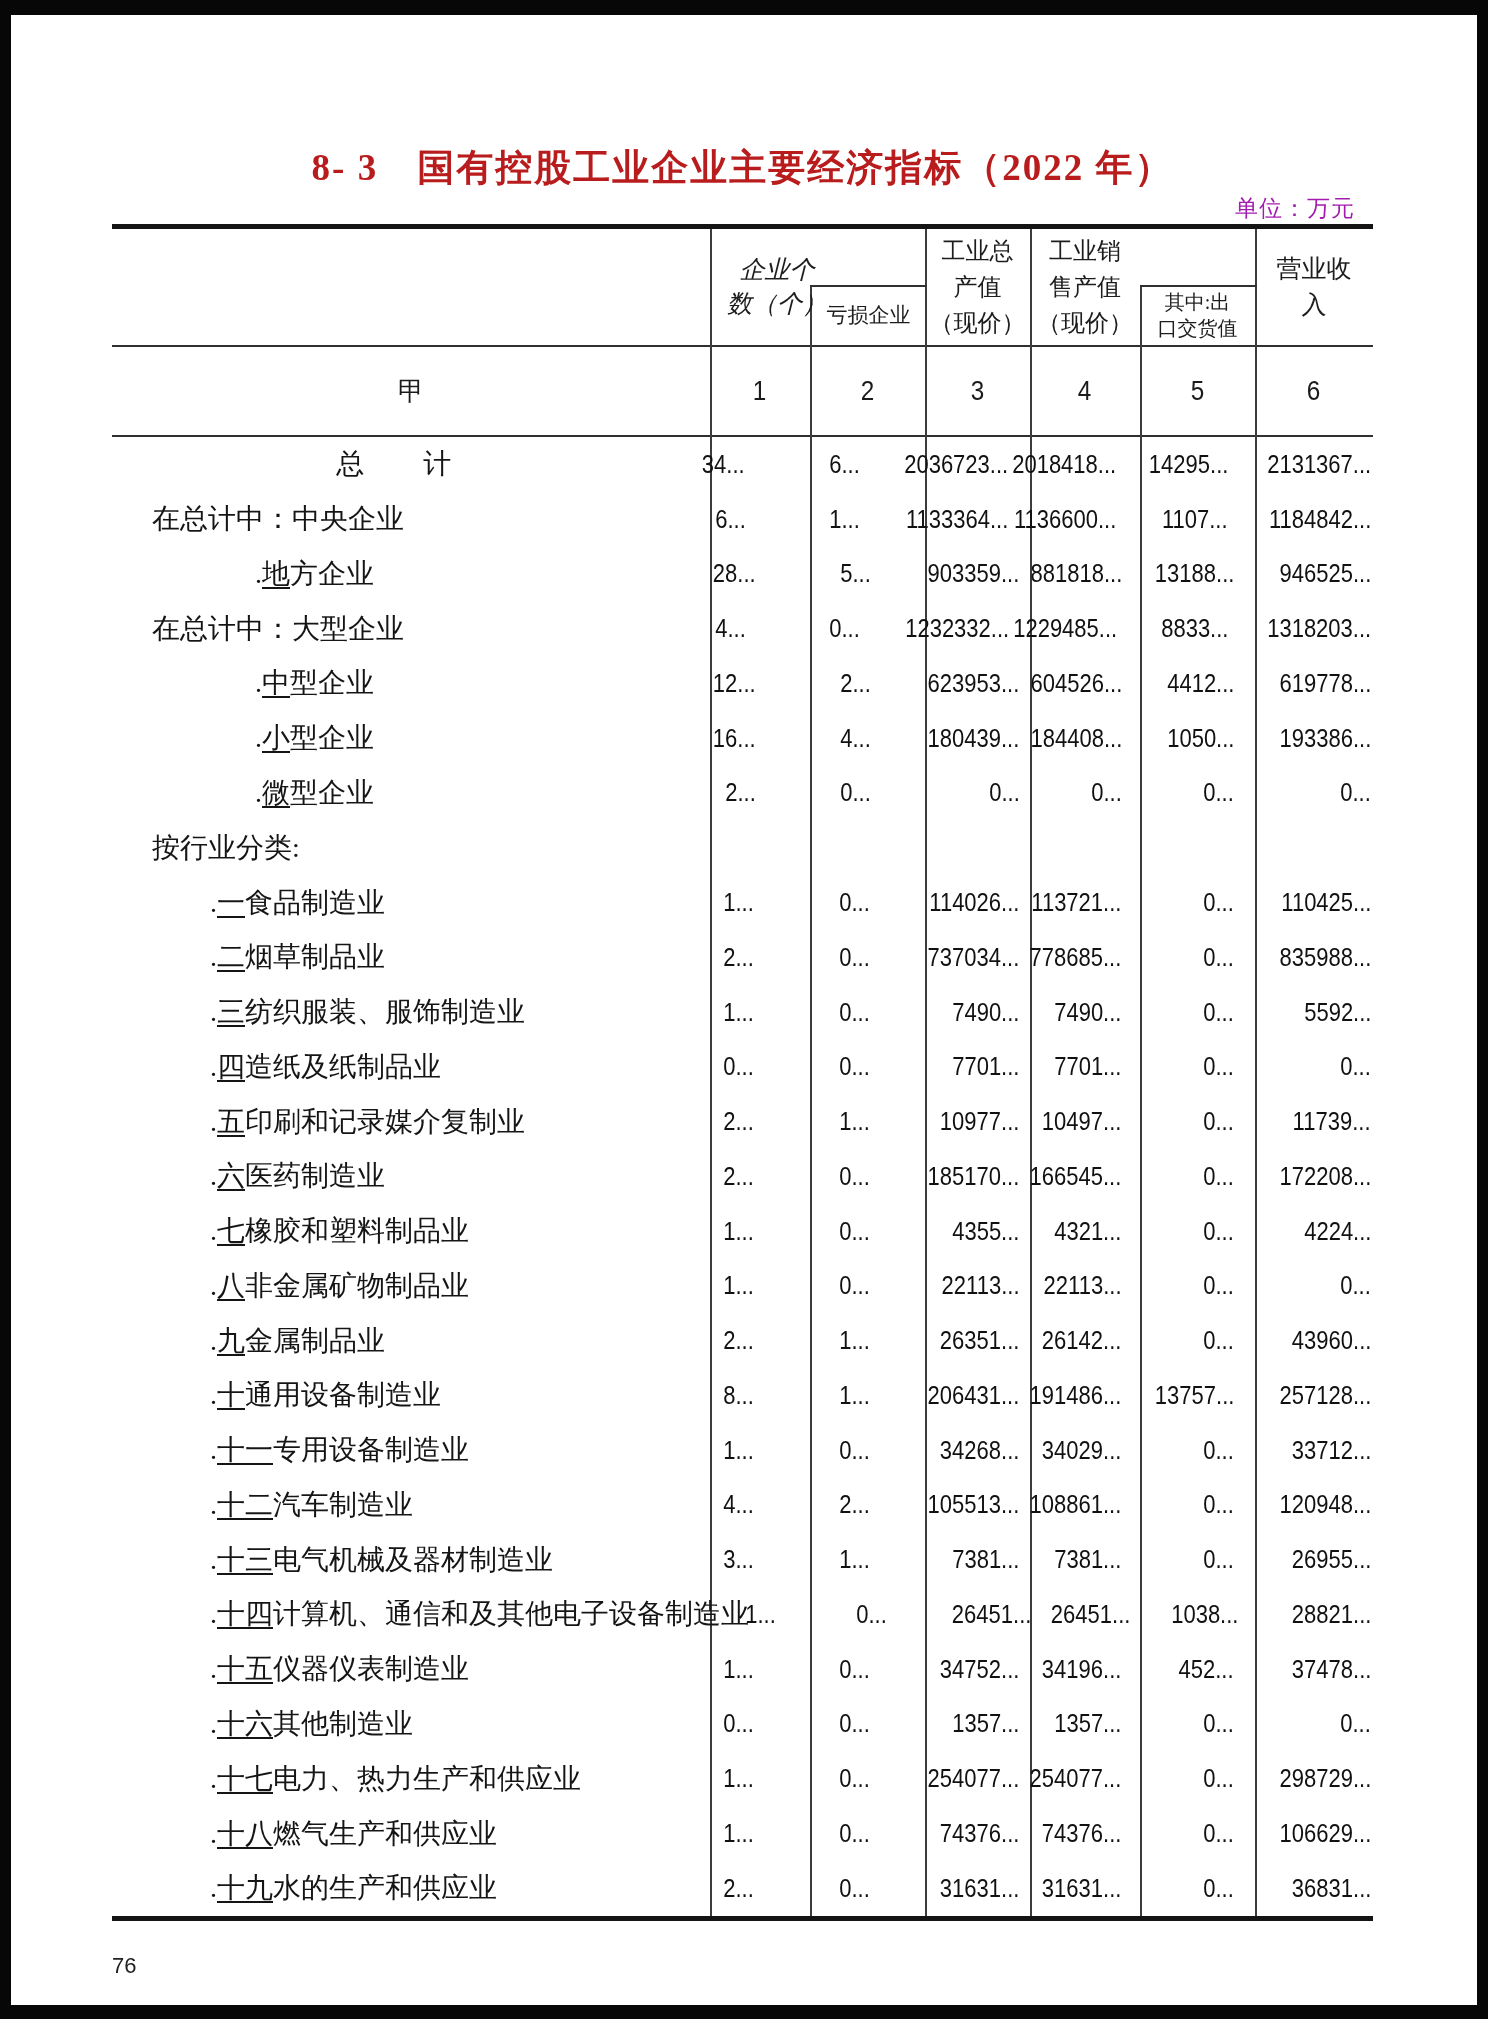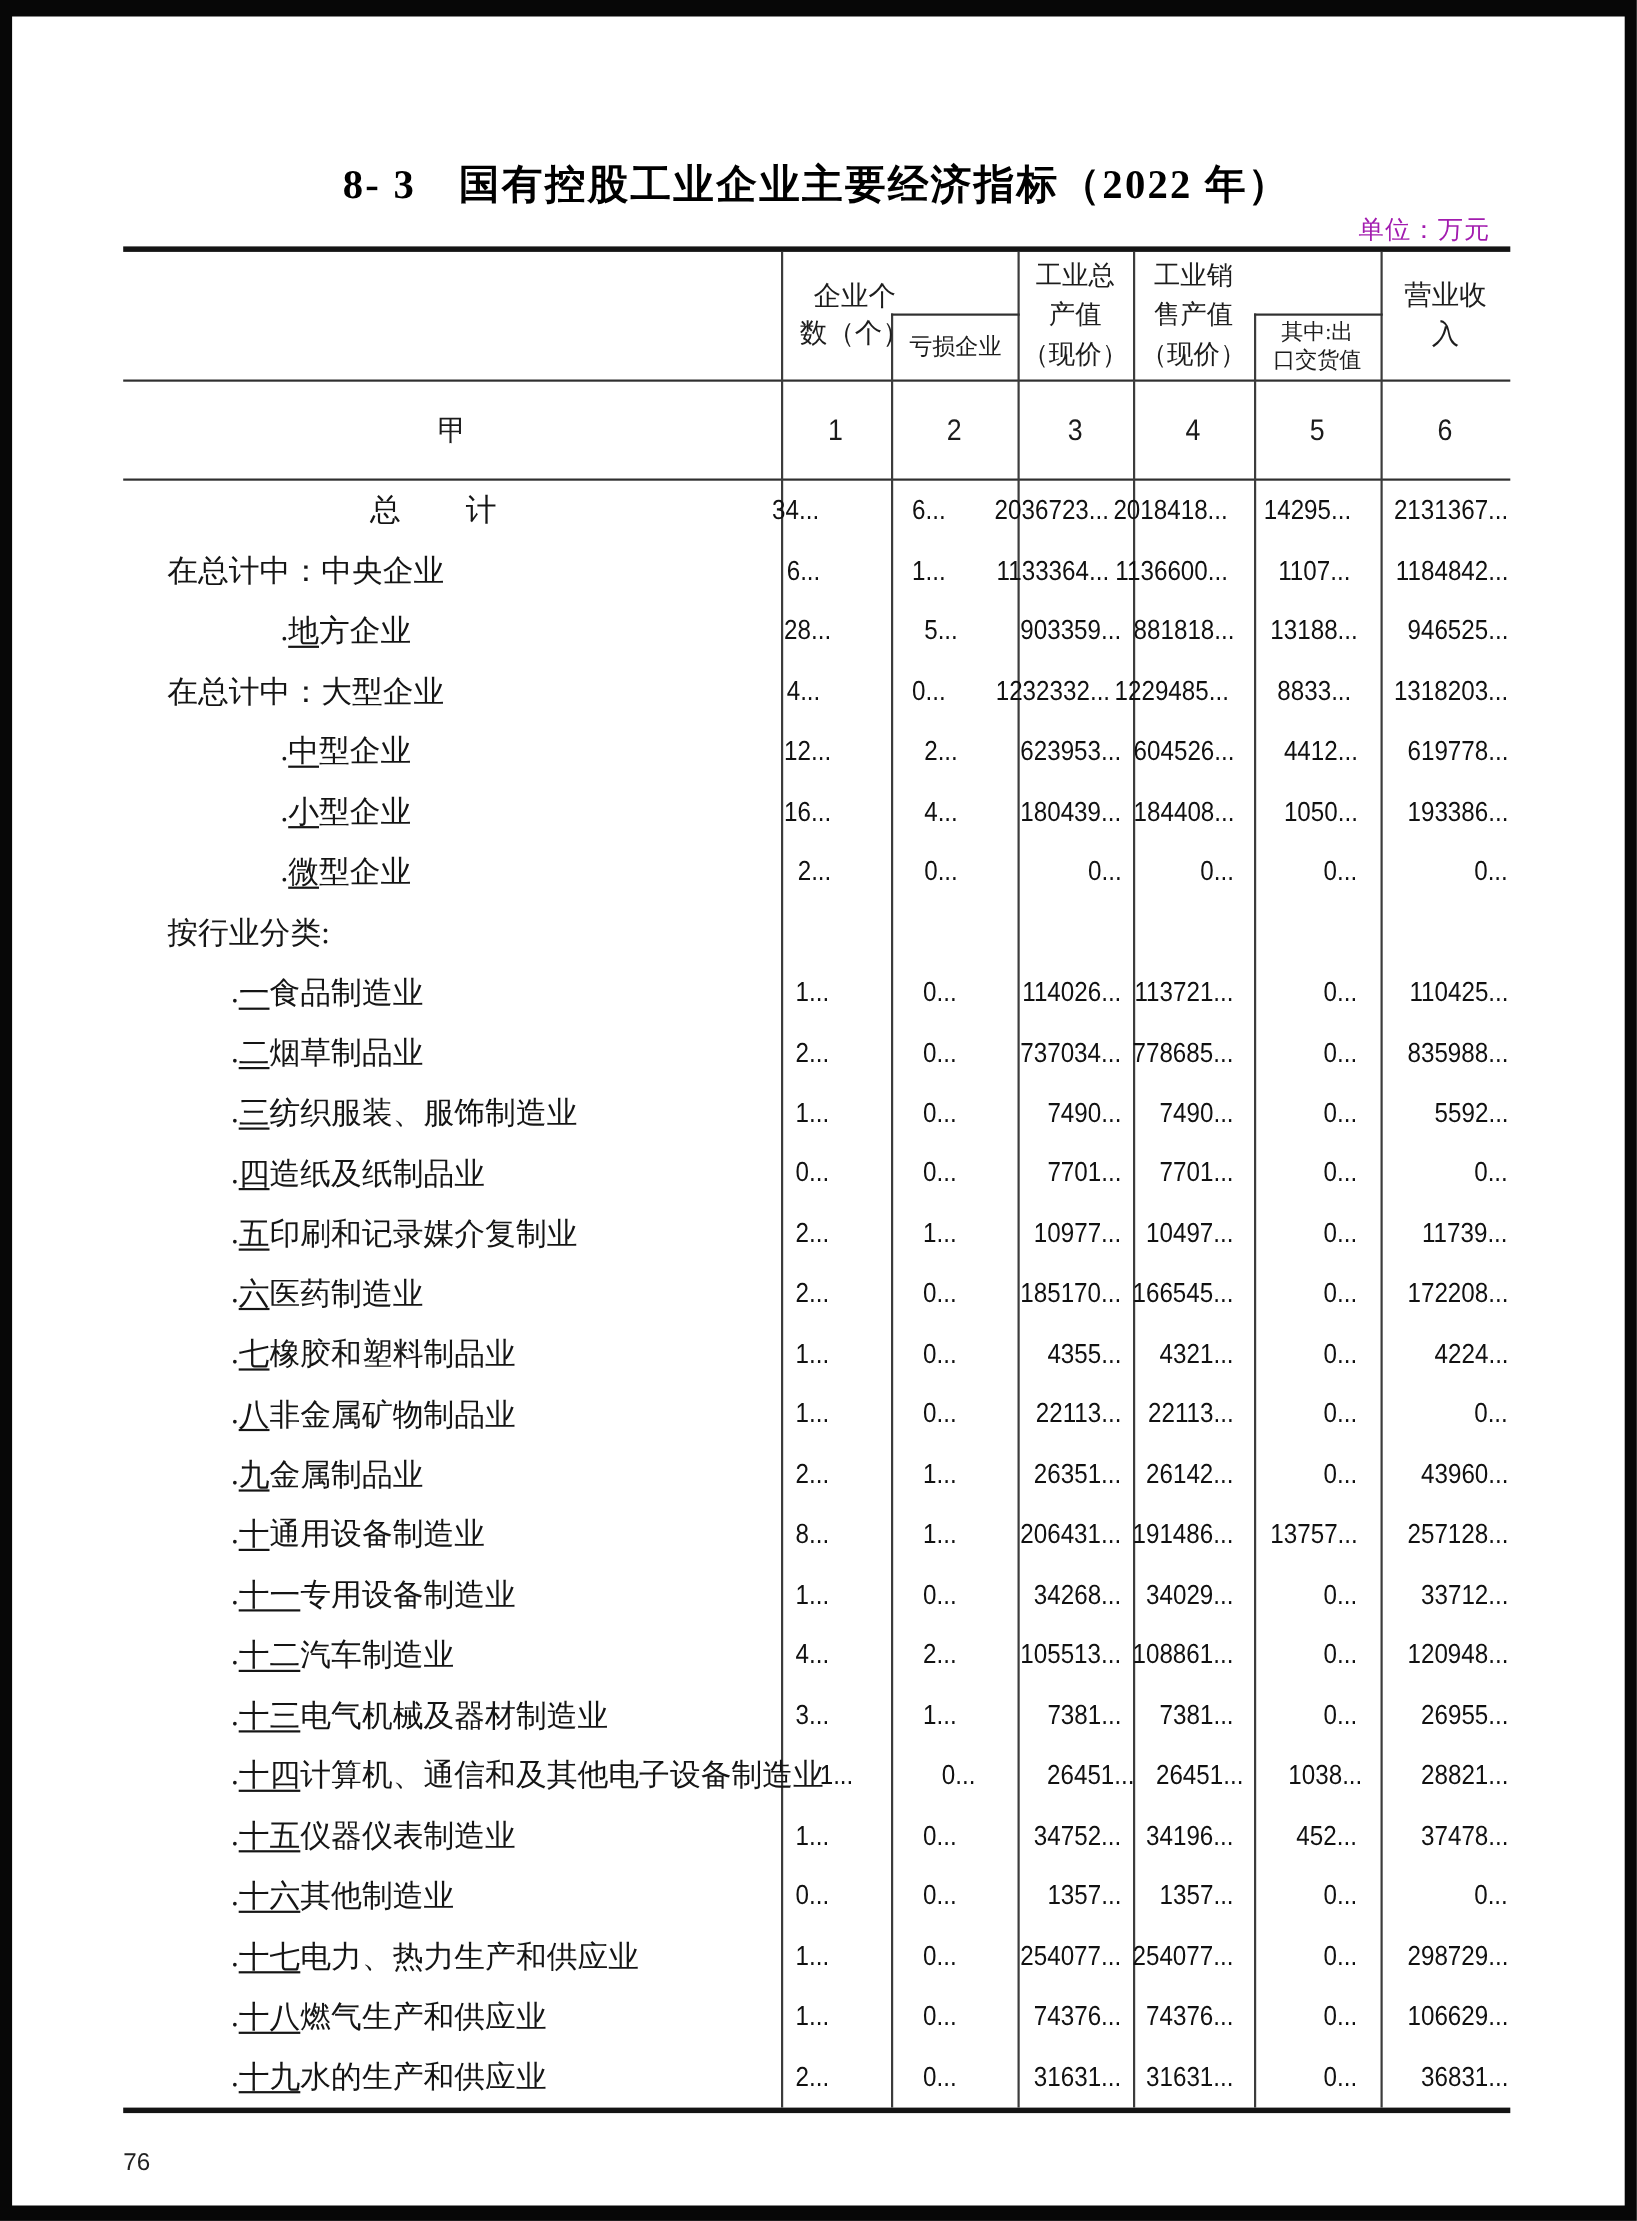--- a/index.html
+++ b/index.html
@@ -15,21 +15,21 @@
     position:absolute;left:11px;top:15px;width:1466px;height:1990px;
     background:#ffffff;
   }
   .abs{position:absolute;}
 
   
   .title{
     left:101px;top:128px;width:1261px;
     text-align:center;
     font-size:37px;font-weight:bold;letter-spacing:2px;
-    white-space:nowrap;color:#000000;
+    white-space:nowrap;color:#b91c1c;
   }
   .unit{
     left:101px;top:178px;width:1243px;
     text-align:right;font-size:23px;color:#a21caf;letter-spacing:1px;
   }
   .pagenum{
     left:101px;top:1938px;font-size:22px;color:#222;
     font-family:"Liberation Sans", sans-serif;
   }
 
@@ -50,21 +50,21 @@
   .s1{left:698px;width:117px;top:61px;height:2px;}
   .s2{left:1028px;width:117px;top:61px;height:2px;}
 
   
   .hcell{
     position:absolute;display:flex;flex-direction:column;
     align-items:center;justify-content:center;
     text-align:center;color:#1d1d1d;
   }
   .h-item{left:0;top:5px;width:598px;height:116px;font-size:25px;letter-spacing:2px;}
-  .h-ent{left:590px;top:5px;width:150px;height:116px;font-size:25px;line-height:34px;white-space:nowrap;}
+  .h-ent{left:590px;top:5px;width:150px;height:116px;font-size:25px;line-height:34px;white-space:nowrap;font-style:italic;}
   .h-loss{left:698px;top:61px;width:117px;height:60px;font-size:21px;white-space:nowrap;}
   .h-gross{left:813px;top:5px;width:105px;height:116px;font-size:24px;line-height:36px;white-space:nowrap;}
   .h-sales{left:918px;top:5px;width:110px;height:116px;font-size:24px;line-height:36px;white-space:nowrap;}
   .h-exp{left:1028px;top:61px;width:115px;height:60px;font-size:20px;line-height:26px;white-space:nowrap;}
   .h-rev{left:1143px;top:5px;width:118px;height:116px;font-size:25px;line-height:36px;}
 
   
   .jia-row{left:0;top:123px;width:1261px;height:88px;display:flex;align-items:center;}
   .gcell{display:flex;align-items:center;justify-content:center;height:100%;}
   .g0{width:598px;font-size:26px;}

